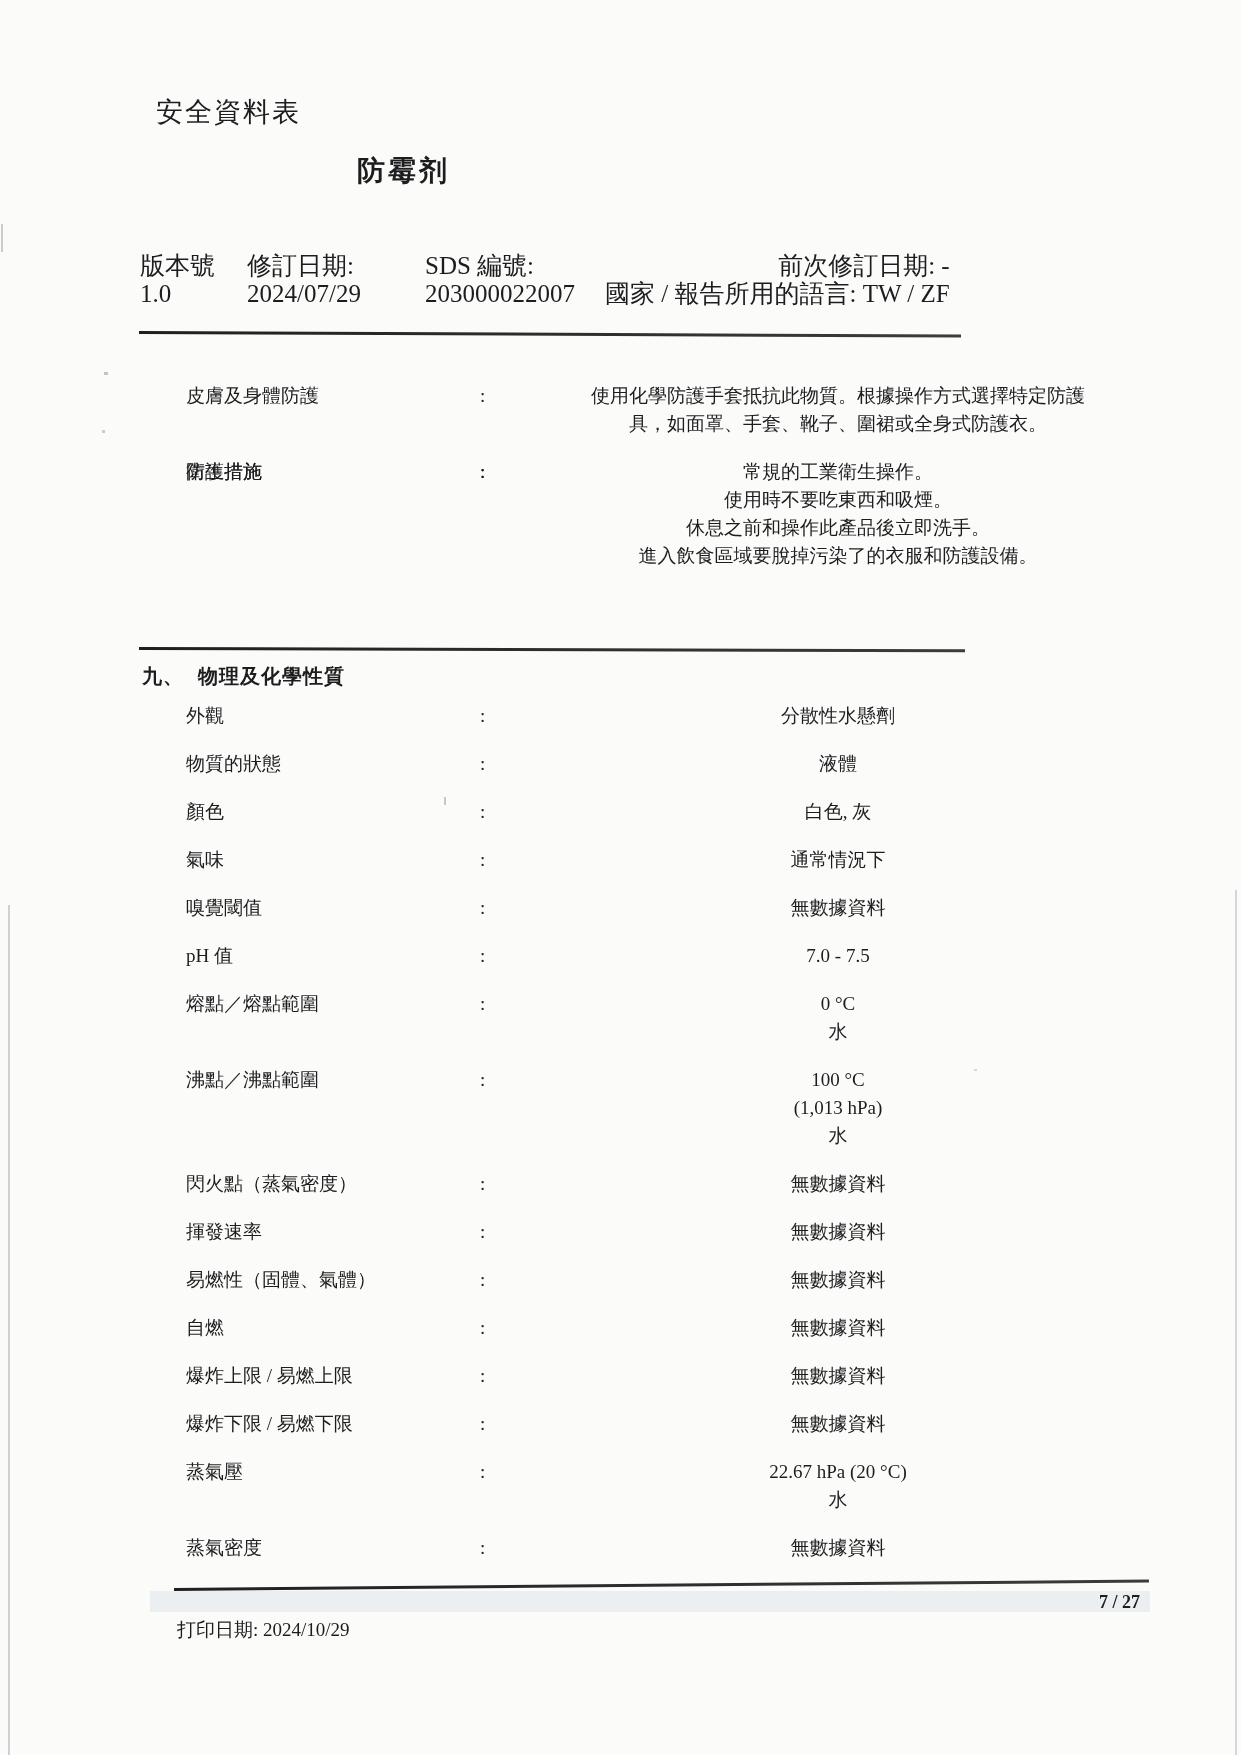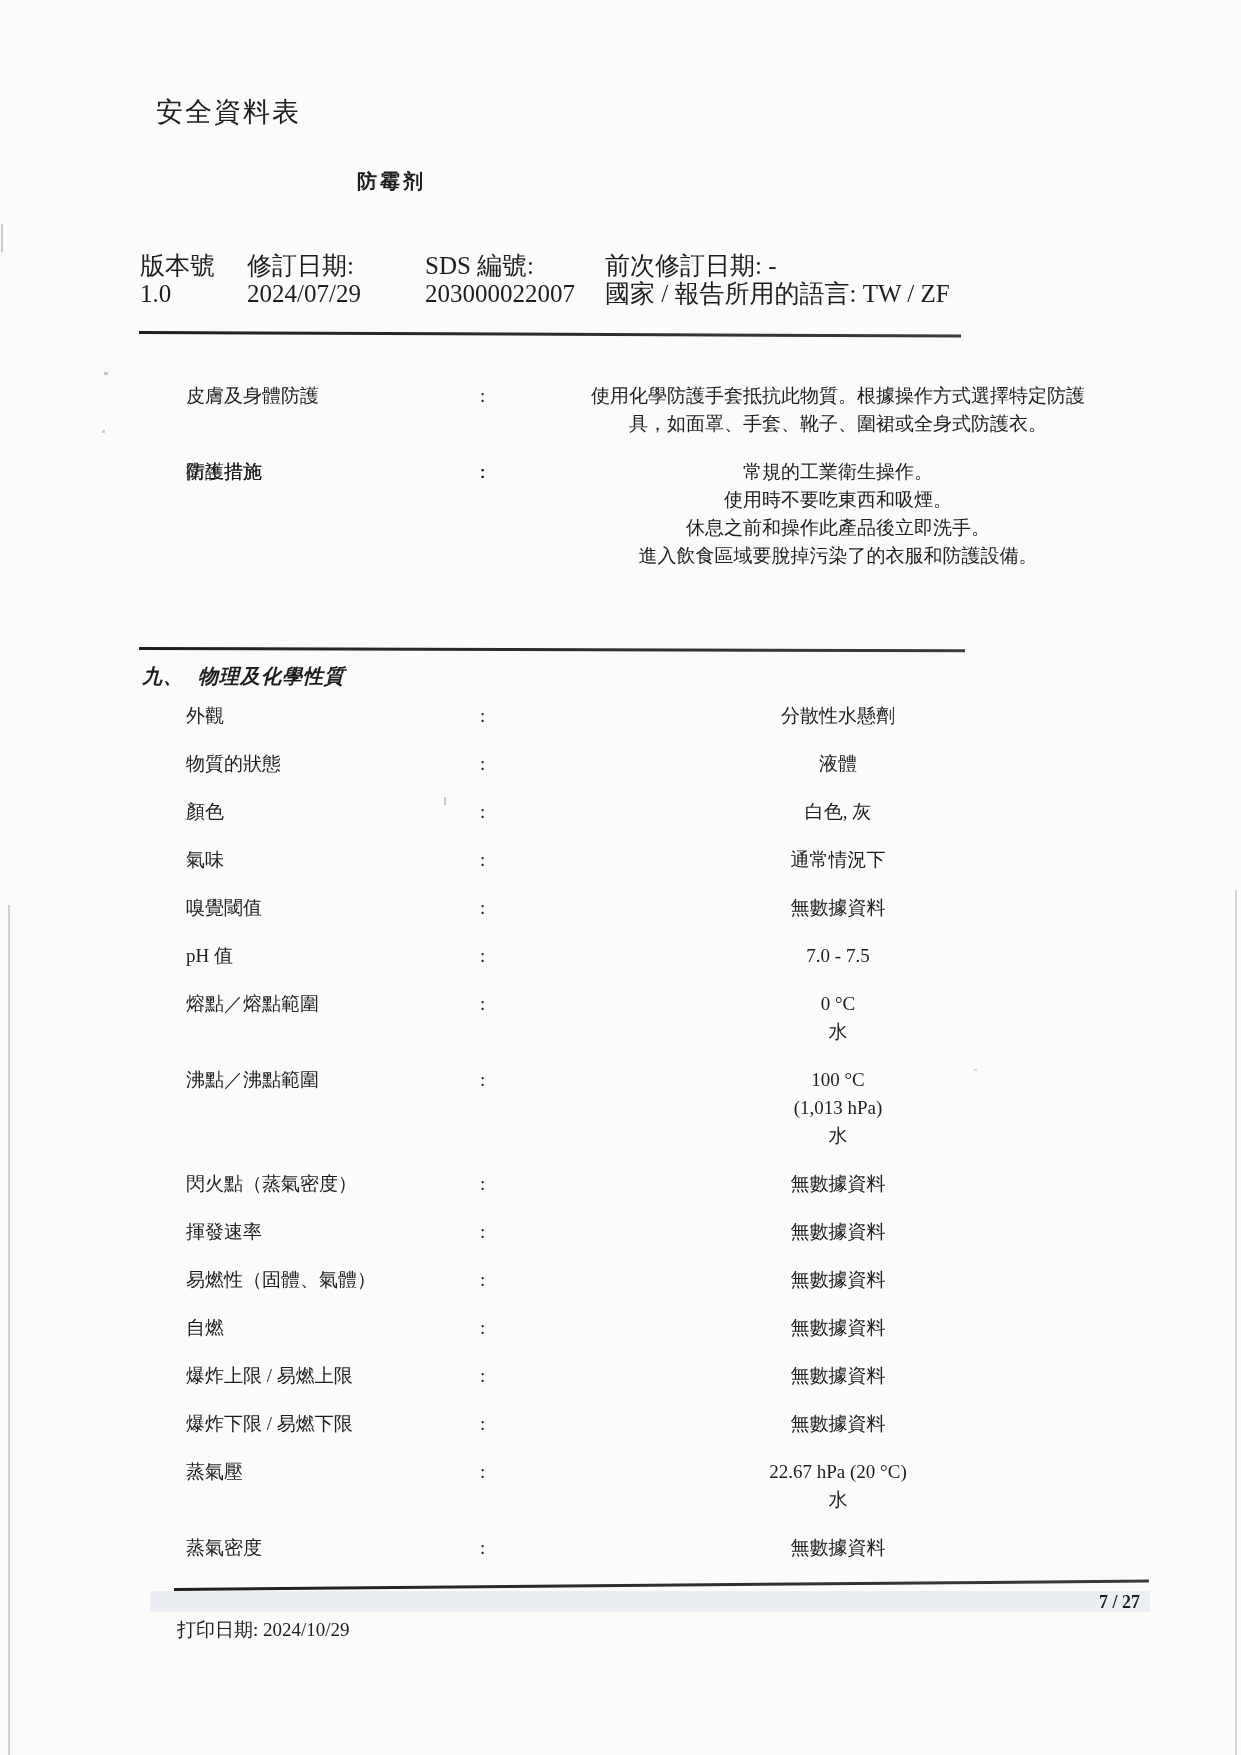--- a/index.html
+++ b/index.html
@@ -3,42 +3,42 @@
 <meta charset="utf-8">
 <style>
   html,body{margin:0;padding:0;}
   body{
     width:1241px;height:1755px;position:relative;overflow:hidden;
     background:#fbfbf9;color:#1d1d20;
     font-family:"Liberation Serif","DejaVu Serif",serif;
   }
   .abs{position:absolute;}
   .doc-title{left:156px;top:94px;font-size:27px;letter-spacing:2px;}
-  .product-name{left:357px;top:168px;font-size:20px;font-weight:bold;letter-spacing:3px;}
+  .product-name{left:357px;top:152px;font-size:28px;font-weight:bold;letter-spacing:3px;}
   
   .meta{top:252px;line-height:28px;font-size:25px;}
   .meta .lab{white-space:nowrap;}
   .meta .val{white-space:nowrap;}
-  .col-1{left:140px;} .col-2{left:247px;} .col-3{left:425px;} .col-4{left:605px;}
+  .col-1{left:140px;} .col-2{left:247px;} .col-3{left:425px;} .col-4{left:605px;text-align:right;}
   
   .rule{position:absolute;height:3px;background:linear-gradient(to right,#1f1f1f,#3c3c3c);transform-origin:left center;}
   .rule-1{left:139px;top:331px;width:822px;transform:rotate(0.25deg);}
   .rule-2{left:139px;top:647px;width:826px;transform:rotate(0.15deg);}
   .rule-3{left:174px;top:1588px;width:975px;transform:rotate(-0.5deg);height:3px;}
   
   .rows{position:absolute;left:186px;width:980px;text-align:center;}
   .rows-protection{top:382px;}
   .rows-props{top:702px;}
   .row{position:relative;margin-bottom:20px;line-height:28px;font-size:19px;}
   .row .label{position:absolute;left:0;top:0;white-space:nowrap;}
   .row .colon{position:absolute;left:294px;top:0;}
   .row .value{margin-left:324px;}
   .row .value .vline{white-space:nowrap;}
   
-  .sec9{left:142px;top:663px;font-size:20px;font-weight:bold;letter-spacing:1px;font-style:italic;}
+  .sec9{left:142px;top:663px;font-size:20px;font-weight:bold;letter-spacing:1px;}
   .sec9 .sec9-title{margin-left:14px;}
   
   .footer-band{left:150px;top:1591px;width:1000px;height:21px;background:rgba(214,221,232,0.42);}
   .page-num{left:140px;top:1592px;width:1000px;text-align:right;font-size:18px;font-weight:bold;}
   .print-date{left:177px;top:1617px;font-size:19px;}
   
   .artifact{position:absolute;background:#9aa0a6;}
   .edge-left{left:8px;top:905px;width:2px;height:850px;opacity:0.45;}
   .edge-left-top{left:1px;top:224px;width:2px;height:28px;opacity:0.5;}
   .edge-right{left:1235px;top:890px;width:2px;height:865px;opacity:0.4;}

